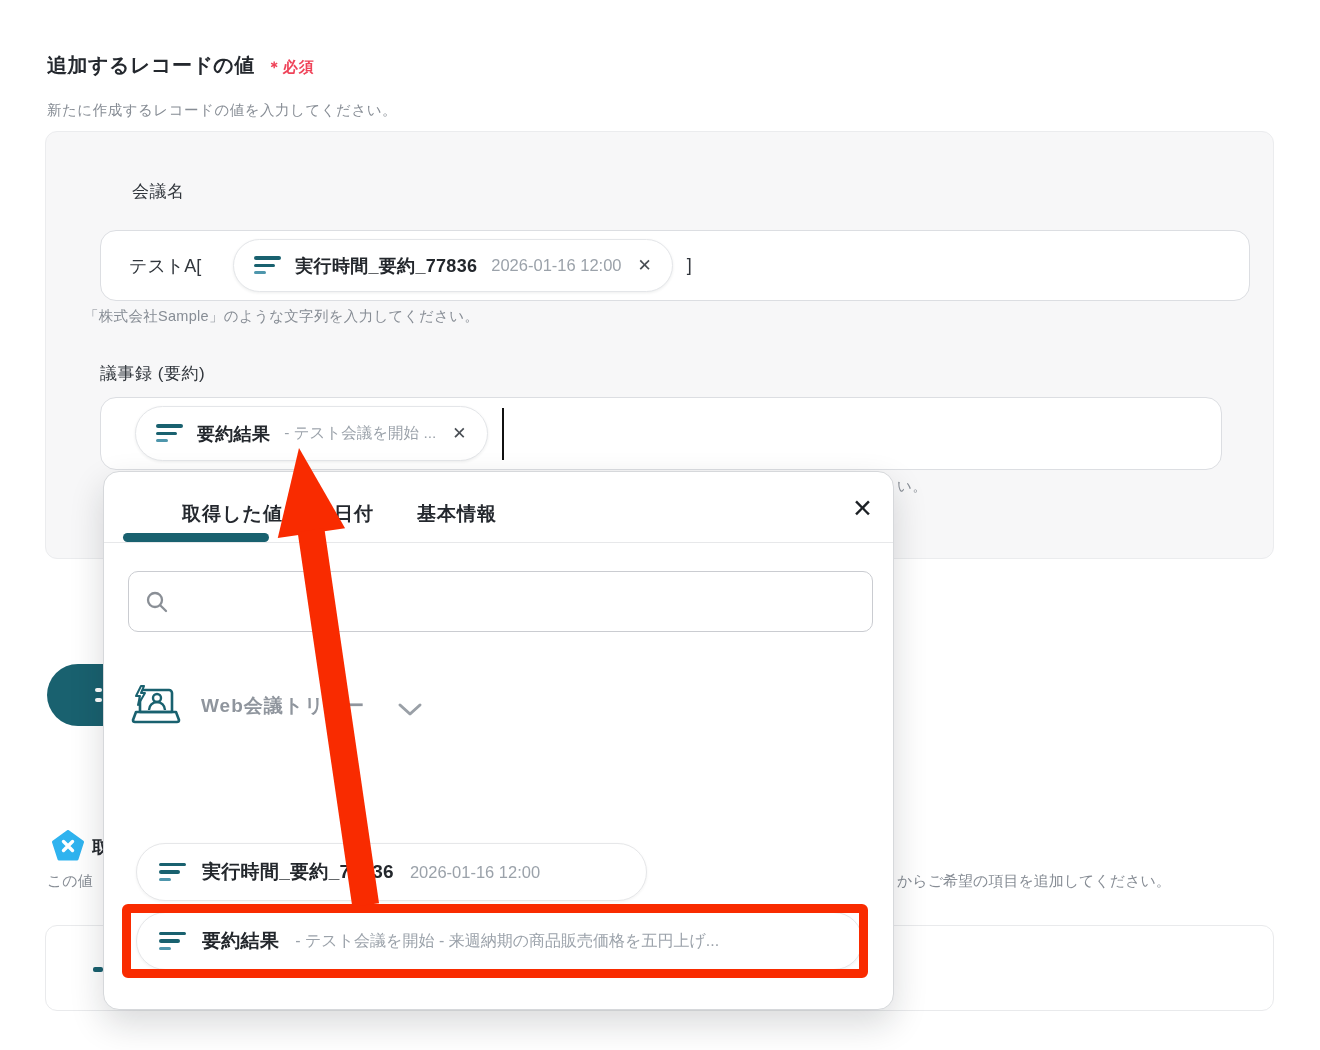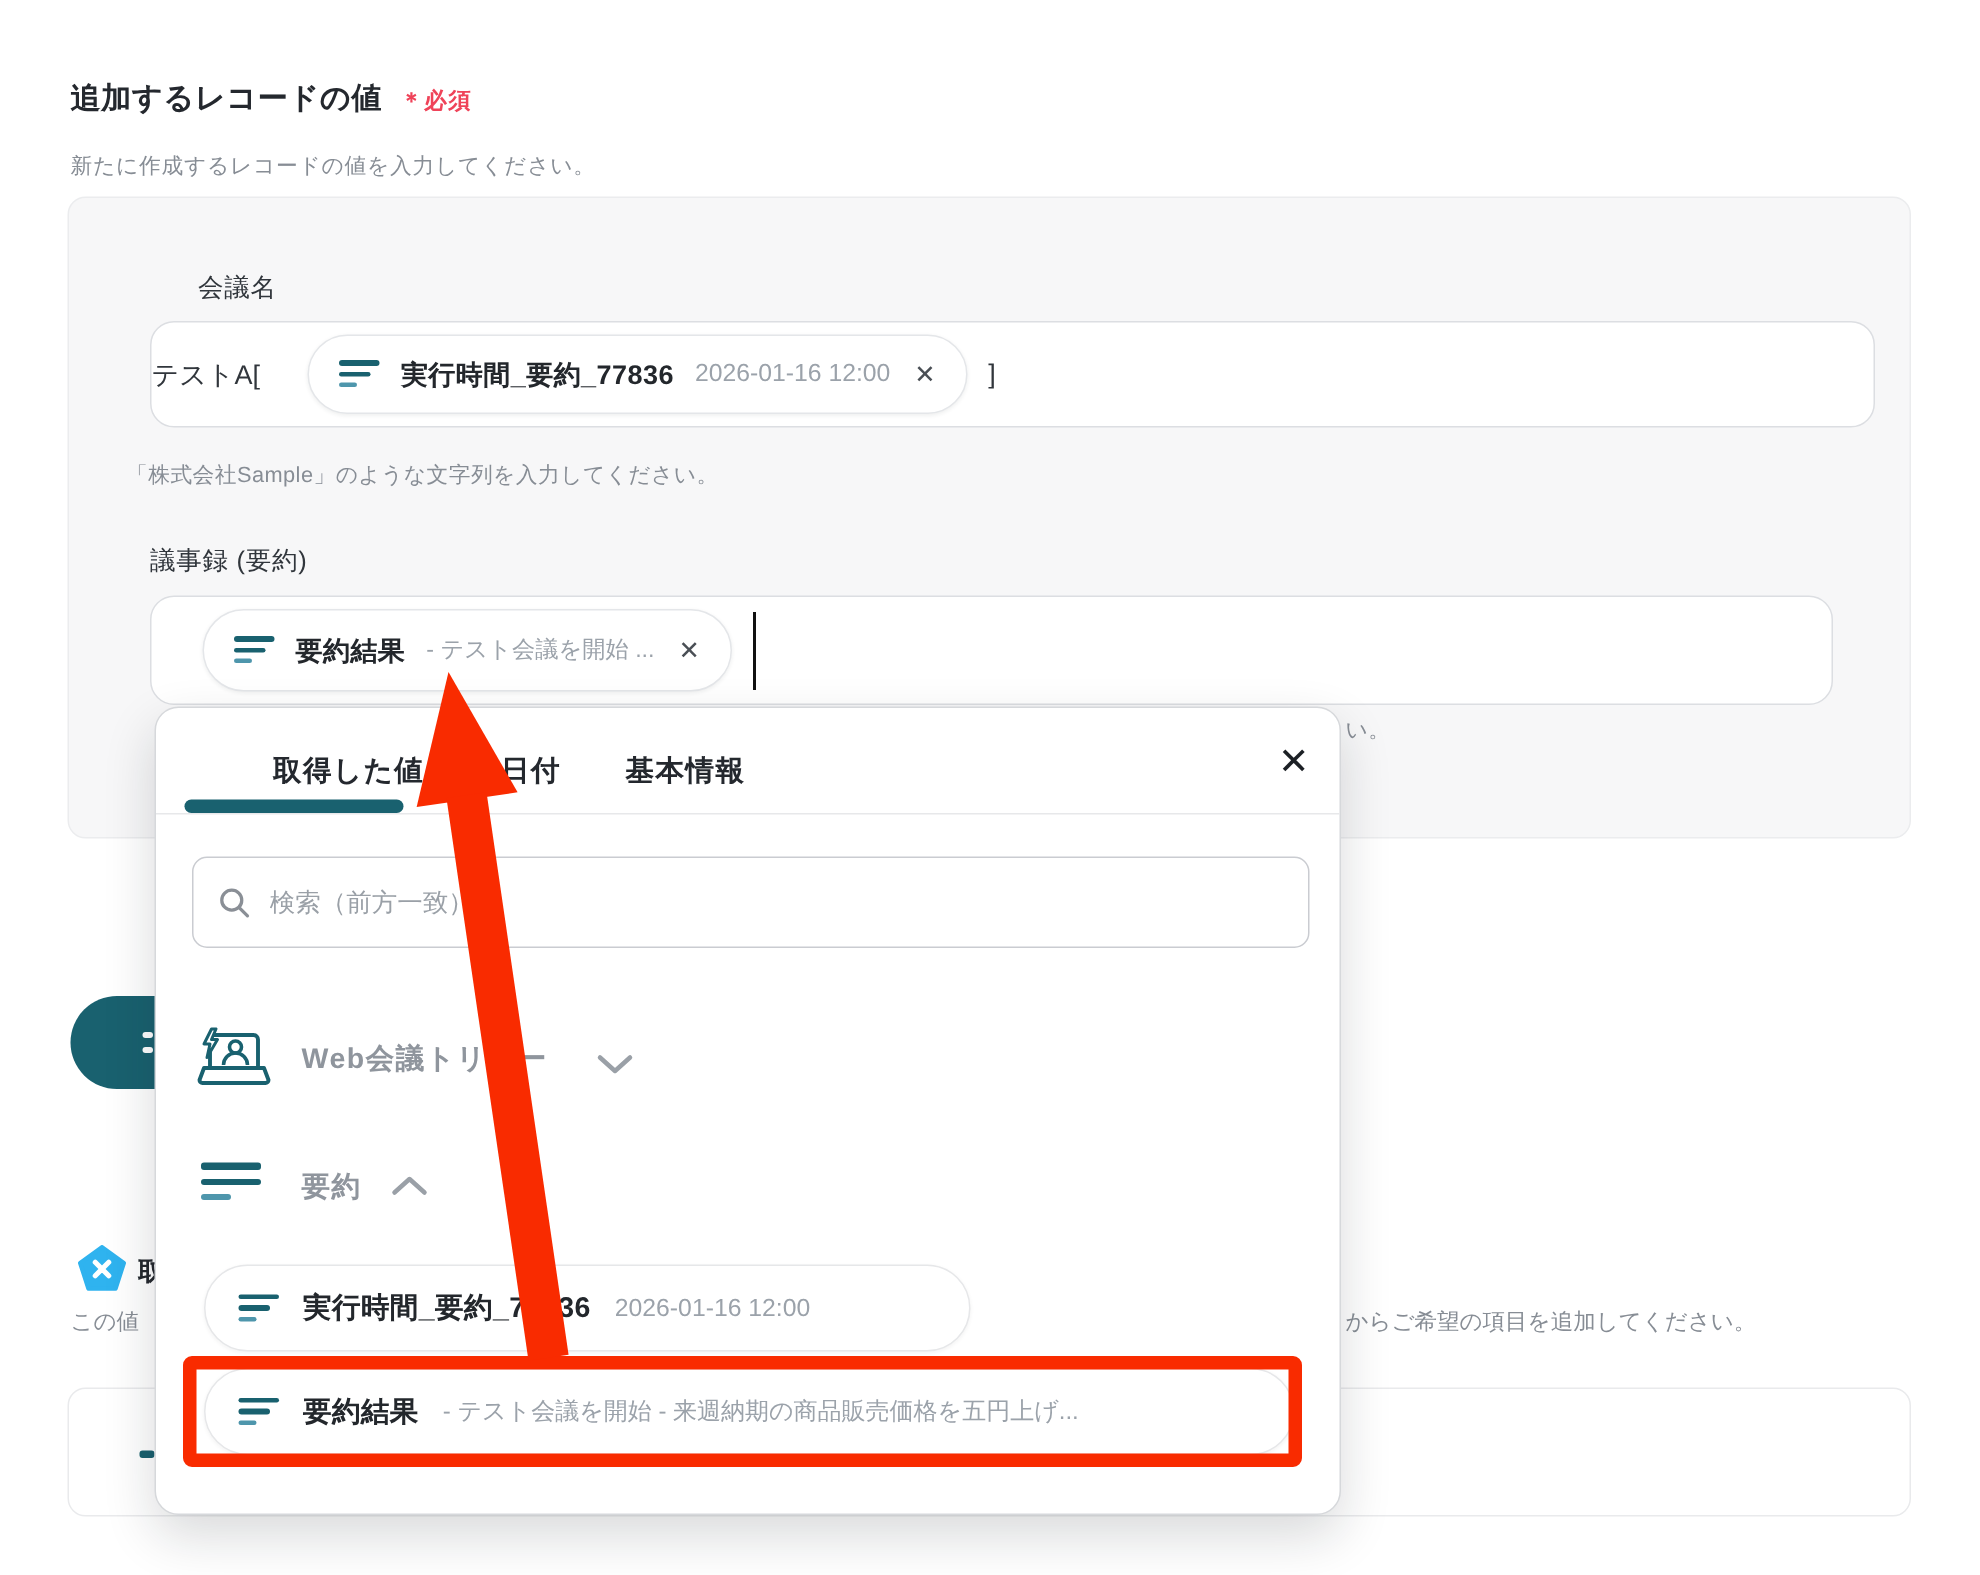--- a/index.html
+++ b/index.html
@@ -84,21 +84,21 @@
 
 <div class="abs page-title">
   <span>追加するレコードの値</span><span class="required-badge">＊必須</span>
 </div>
 <div class="abs page-subtitle">新たに作成するレコードの値を入力してください。</div>
 
 <div class="abs panel"></div>
 
 <div class="abs field-label" style="left:100px; top:180px;margin-left:32px;">会議名</div>
 
-<div class="abs input-box" style="left:100px; top:214px; width:1150px; height:71px; padding:0 0;">
+<div class="abs input-box" style="left:100px; top:230px; width:1150px; height:71px; padding:0 28px;">
   <span style="font-size:18px; color:#31363c;">テストA[</span>
   <span class="chip" style="margin-left:32px;">
     <span class="sum-icon" style="width:27px; height:21px;">
       <i style="width:27px; height:3.5px; background:#19616f; margin-top:1px;"></i>
       <i style="width:21px; height:3.5px; background:#19616f; margin-top:4px;"></i>
       <i style="width:12px; height:3px; background:#4e96ac; margin-top:4px;"></i>
     </span>
     <span class="c-bold">実行時間_要約_77836</span>
     <span class="c-gray">2026-01-16 12:00</span>
     <span class="c-x">✕</span>
@@ -150,48 +150,36 @@
   <div class="abs tab" style="left:280px; top:29px;">基本情報</div>
   <div class="abs tab-underline"></div>
   <div class="abs popup-close">✕</div>
   <div class="abs popup-divider"></div>
 
   <div class="abs search-box">
     <svg width="24" height="24" viewBox="0 0 24 24">
       <circle cx="10" cy="10" r="7" fill="none" stroke="#8a8f96" stroke-width="2.3"></circle>
       <line x1="15.2" y1="15.2" x2="21" y2="21" stroke="#8a8f96" stroke-width="2.3" stroke-linecap="round"></line>
     </svg>
-    <input type="text" placeholder="検索（前方一致）" style="">
   </div>
 
   <div class="abs" style="left:27px; top:210px; width:740px; height:50px;">
     <svg width="50" height="48" viewBox="0 0 50 48" style="position:absolute; left:0; top:0;">
       <path d="M12 8 h26 a3 3 0 0 1 3 3 v19 h-32 v-19 a3 3 0 0 1 3-3 z" fill="none" stroke="#19616f" stroke-width="2.6" stroke-linejoin="round"></path>
       <path d="M5 30 h40 l3 8 a2 2 0 0 1 -2 2 h-42 a2 2 0 0 1 -2-2 z" fill="none" stroke="#19616f" stroke-width="2.6" stroke-linejoin="round"></path>
       <circle cx="26" cy="16" r="4" fill="none" stroke="#19616f" stroke-width="2.4"></circle>
       <path d="M18 28 a8 8 0 0 1 16 0" fill="none" stroke="#19616f" stroke-width="2.4"></path>
       <path d="M10 4 l-5 10 h4 l-2 9 7 -12 h-4 l3 -7 z" fill="#fff" stroke="#19616f" stroke-width="2" stroke-linejoin="round"></path>
     </svg>
     <span class="group-label" style="position:absolute; left:70px; top:11px;">Web会議トリガー</span>
     <svg width="26" height="16" viewBox="0 0 26 16" style="position:absolute; left:266px; top:19px;">
       <polyline points="3,4 13,13 23,4" fill="none" stroke="#9aa0a7" stroke-width="3" stroke-linecap="round" stroke-linejoin="round"></polyline>
     </svg>
   </div>
 
-  <div class="abs" style="left:30px; top:298px; width:740px; height:44px;">
-    <span class="sum-icon" style="position:absolute; left:0; top:5px; width:40px;">
-      <i style="width:40px; height:4.5px; background:#19616f;"></i>
-      <i style="width:40px; height:4.5px; background:#19616f; margin-top:6px;"></i>
-      <i style="width:20px; height:4px; background:#4e96ac; margin-top:6px;"></i>
-    </span>
-    <span class="group-label" style="position:absolute; left:67px; top:8px;">要約</span>
-    <svg width="26" height="16" viewBox="0 0 26 16" style="position:absolute; left:126px; top:13px;">
-      <polyline points="3,12 13,3 23,12" fill="none" stroke="#9aa0a7" stroke-width="3" stroke-linecap="round" stroke-linejoin="round"></polyline>
-    </svg>
-  </div>
 
   <div class="item-pill" style="left:32px; top:371px; width:511px;">
     <span class="sum-icon" style="width:27px; height:21px;">
       <i style="width:27px; height:3.5px; background:#19616f; margin-top:1px;"></i>
       <i style="width:21px; height:3.5px; background:#19616f; margin-top:4px;"></i>
       <i style="width:12px; height:3px; background:#4e96ac; margin-top:4px;"></i>
     </span>
     <span class="c-bold">実行時間_要約_77836</span>
     <span class="c-gray">2026-01-16 12:00</span>
   </div>

